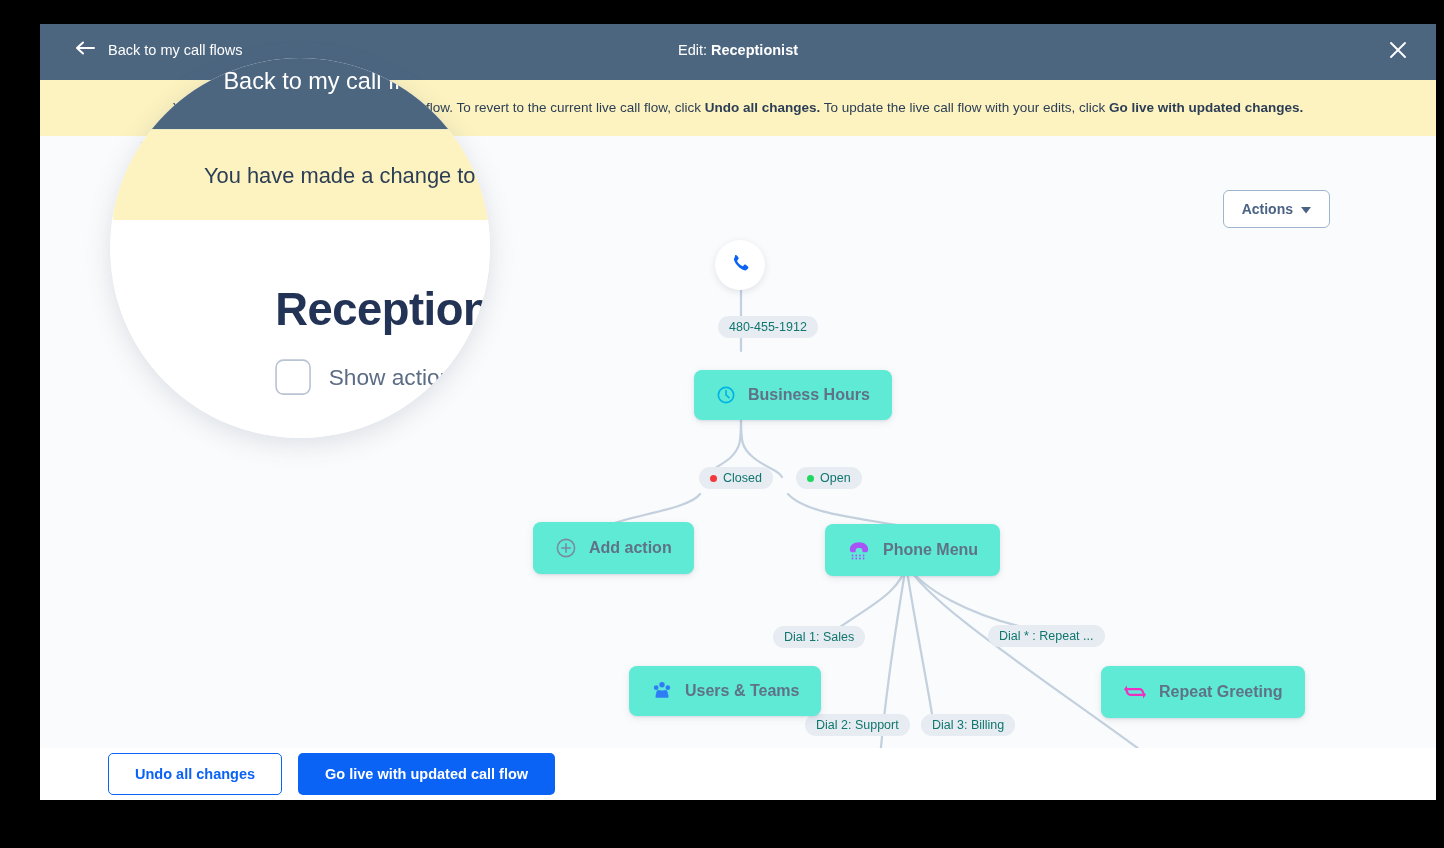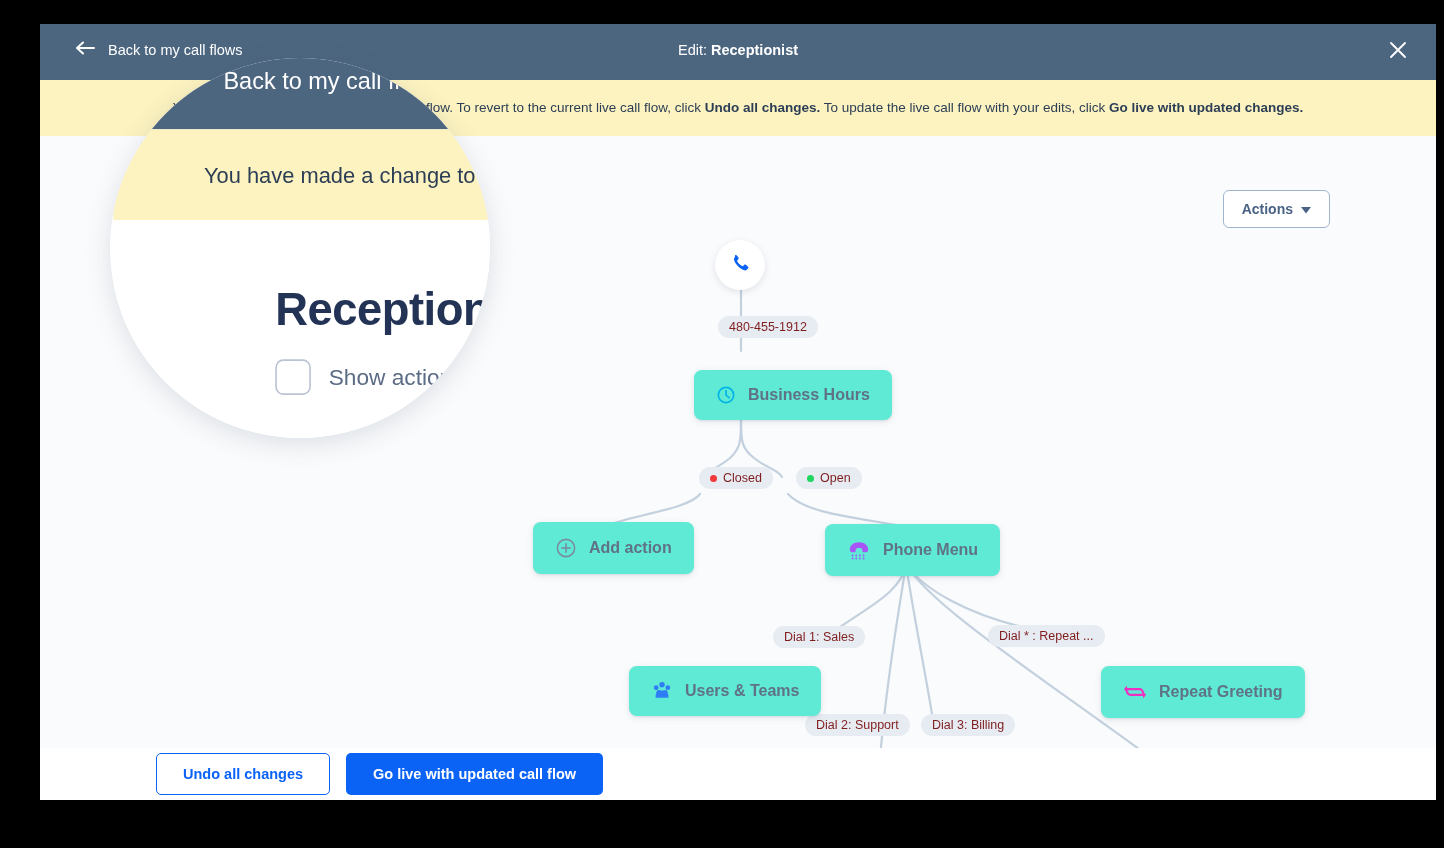--- a/index.html
+++ b/index.html
@@ -155,38 +155,38 @@
     border-radius: 50%;
     background: #ffffff;
     box-shadow: 0 2px 7px rgba(70,90,120,0.15);
     display: flex; align-items: center; justify-content: center;
     cursor: pointer;
   }
 
   .edge-label {
     position: absolute;
     background: #e7ebf2;
-    color: #7f1d1d;
+    color: #0f766e;
     border-radius: 11px;
     padding: 4px 11px;
     font-size: 12.5px;
     display: flex; align-items: center; gap: 6px;
     white-space: nowrap;
     cursor: pointer;
   }
   .dot { width: 7px; height: 7px; border-radius: 50%; display:inline-block; }
 
   
   #bottom-bar {
     position: absolute;
     left: 0; top: 724px;
     width: 1396px; height: 52px;
     background: #ffffff;
     display: flex; align-items: center;
-    padding-left: 116px;
+    padding-left: 68px;
     gap: 16px;
   }
   #undo-btn {
     border: 1.7px solid #0b63f6;
     background: #ffffff;
     color: #0b63f6;
     border-radius: 5px;
     padding: 12px 26px;
     font-size: 14.5px; font-weight: 700;
     cursor: pointer;

